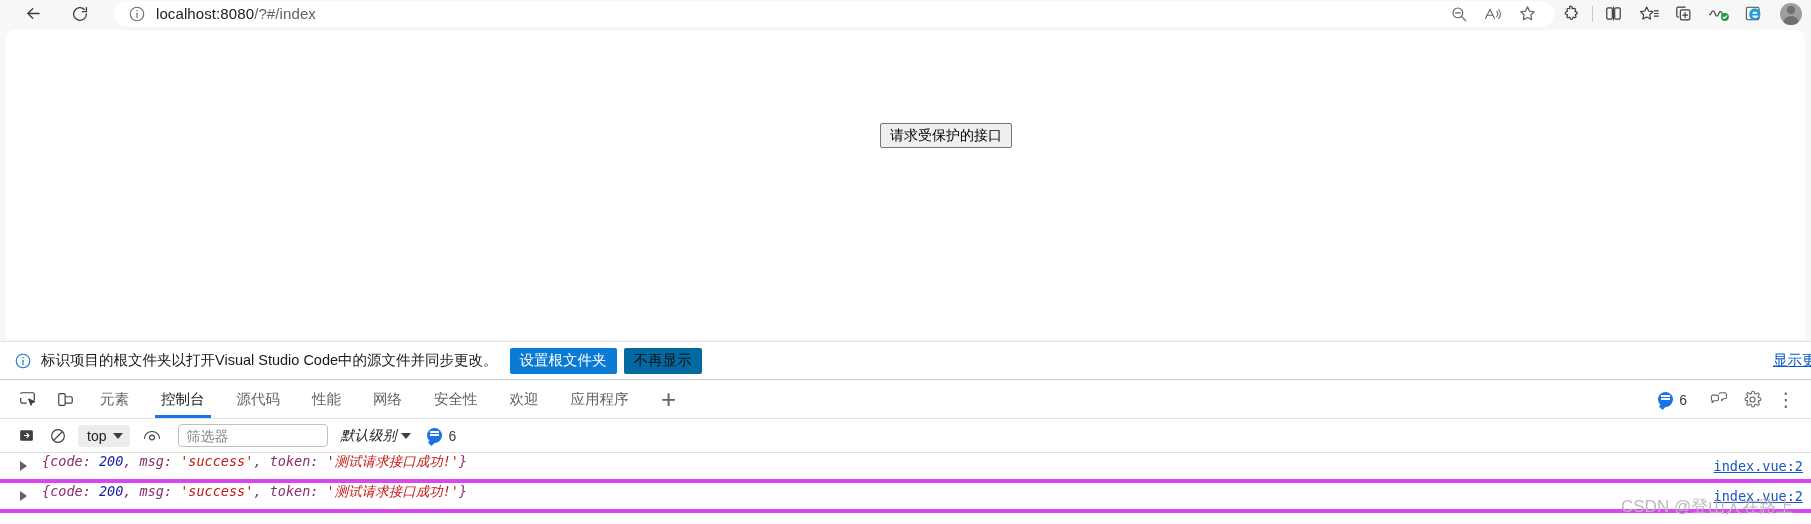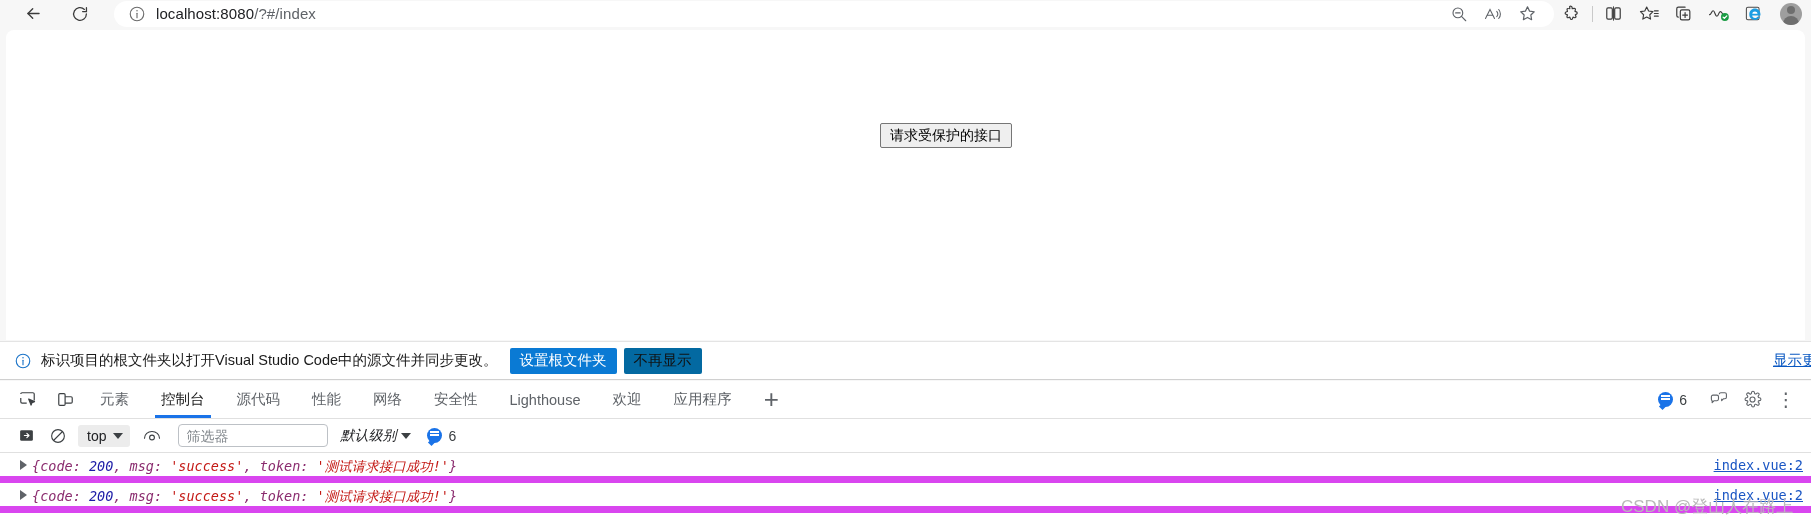--- a/index.html
+++ b/index.html
@@ -208,23 +208,23 @@
     display:flex; align-items:center; gap:5px;
     font-size: 14px; color: #202124; flex:none;font-style:italic;
   }
   #console-toolbar .msg-badge { margin-left: 16px; margin-right: 0; }
 
   
   #console-rows { background:#ffffff; }
   .console-row {
     position: relative;
     height: 30px;
-    display: flex; align-items: flex-end;
-    border-bottom: 7px solid #d946ef;
-    padding-left: 32px;
+    display: flex; align-items: flex-start;
+    border-bottom: 4px solid #d946ef;
+    padding-left: 42px;
   }
   .row-triangle {
     position: absolute; left: 20px; top: 50%; transform: translateY(-50%);
     width: 0; height: 0;
     border-top: 5px solid transparent;
     border-bottom: 5px solid transparent;
     border-left: 7px solid #5f6368;
   }
   .log-text {
     font-family: "DejaVu Sans Mono", "Liberation Mono", monospace;
@@ -408,23 +408,20 @@
     <div class="dt-tab">
       <span>性能</span>
     </div>
     <div class="dt-tab">
       <span>网络</span>
     </div>
     <div class="dt-tab">
       <span>安全性</span>
     </div>
     <div class="dt-tab">
-      <span>Lighthouse</span>
-    </div>
-    <div class="dt-tab">
       <span>欢迎</span>
     </div>
     <div class="dt-tab">
       <span>应用程序</span>
     </div>
     <div id="dt-add-tab">+</div>
 
     <div id="dt-tabbar-right">
       <span class="msg-badge">
         <span class="bubble"></span>

